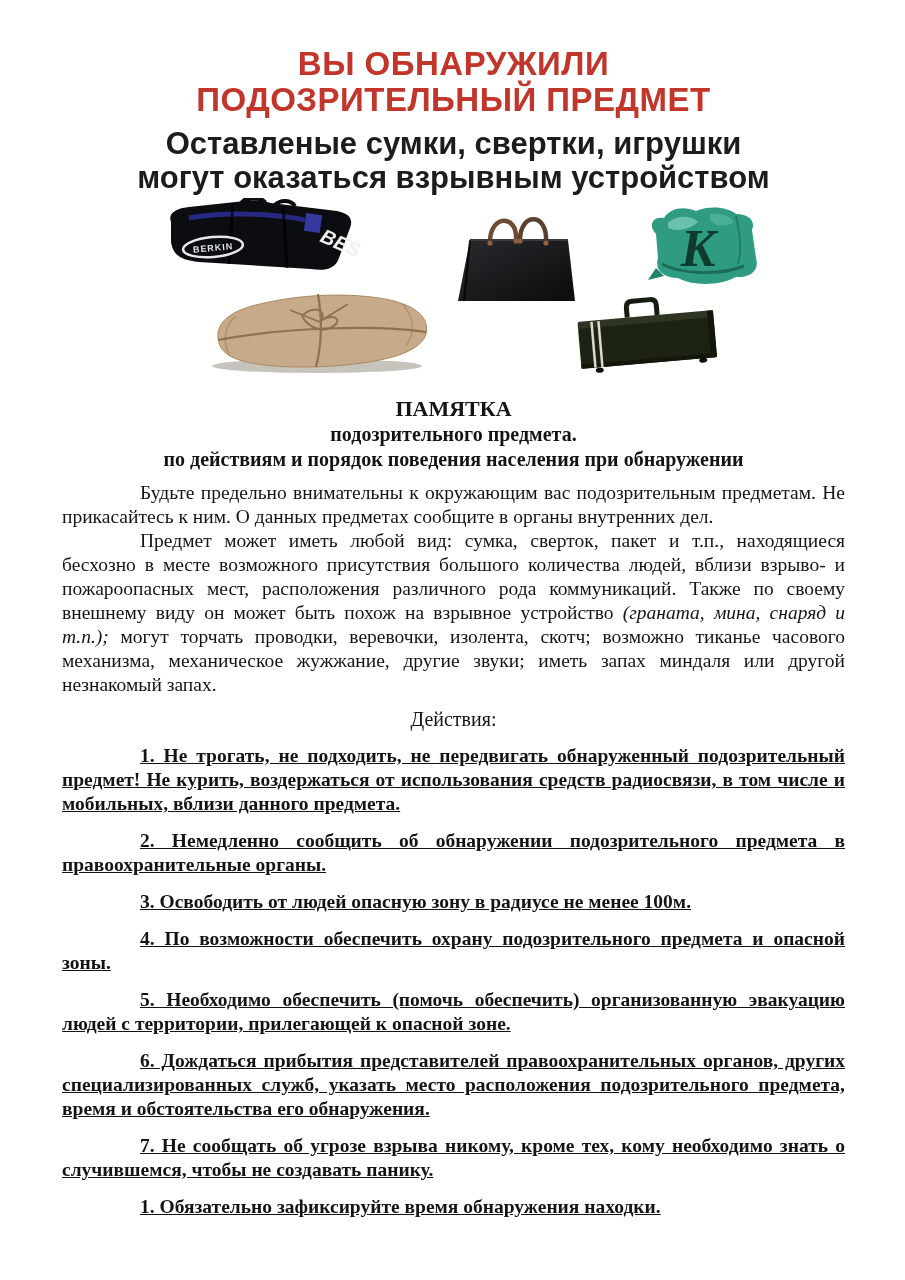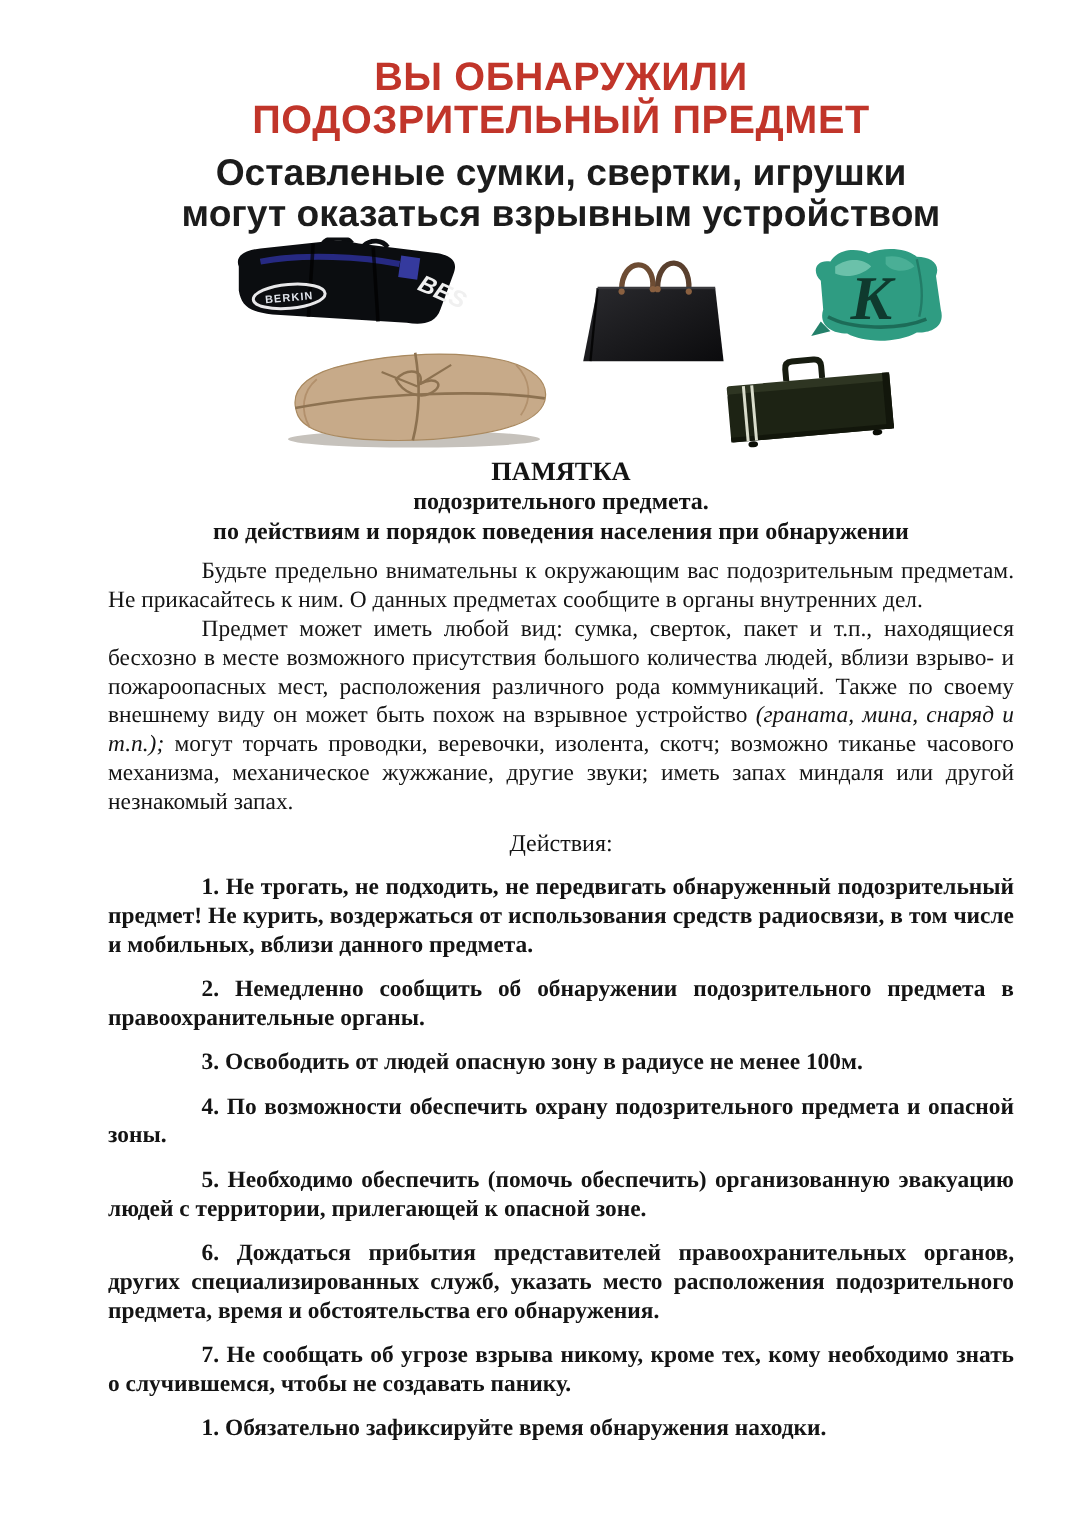--- a/index.html
+++ b/index.html
@@ -1,21 +1,21 @@
 <!DOCTYPE html>
 <html lang="ru"><head>
 <meta charset="utf-8">
 <style>
   html,body { margin:0; padding:0; background:#ffffff; }
   .page {
     position:relative;
     width:905px; height:1280px;
     background:#ffffff;
     box-sizing:border-box;
-    padding:46px 60px 0 90px;
+    padding:46px 60px 0 62px;
     font-family:"Liberation Serif","DejaVu Serif",serif;
     color:#141414;
     overflow:hidden;
   }
   .red-title {
     font-family:"Liberation Sans","DejaVu Sans",sans-serif;
     font-weight:bold;
     color:#c1352a;
     font-size:33px;
     line-height:1.1;
@@ -26,34 +26,35 @@
     font-family:Liberation Sans, sans-serif;
     font-weight:bold;
     color:#1c1c1c;
     font-size:31px;
     line-height:1.12;
     text-align:center;
     margin-top:8px;
   }
   .illustrations { position:relative; height:178px; margin-top:2px; }
   .illu { position:absolute; }
-  .memo-head { text-align:center; margin-top:4px; }
+  .memo-head { text-align:center; margin-top:20px; }
   .memo-title { font-size:22px; font-weight:bold; line-height:1.2; }
   .memo-sub { font-size:20px; font-weight:bold; line-height:1.22; }
   .bodytext { margin-top:10px; font-size:19.5px; line-height:24px; text-align:justify; }
   p.para { margin:0; text-indent:78px; }
   .em { font-style:italic; }
   .actions-heading { text-align:center; font-weight:normal; font-size:20px; line-height:24px; margin:10px 0 0 0; }
   p.action {
     margin:13px 0 0 0;
     text-indent:78px;
     text-align:justify;
     font-weight:bold;
     font-size:19.5px;
     line-height:24px;
+    text-decoration:underline;
   }
 </style>
 </head>
 <body>
 
 <div class="page">
 
   <div class="red-title">
     <div>ВЫ ОБНАРУЖИЛИ</div>
     <div>ПОДОЗРИТЕЛЬНЫЙ ПРЕДМЕТ</div>

